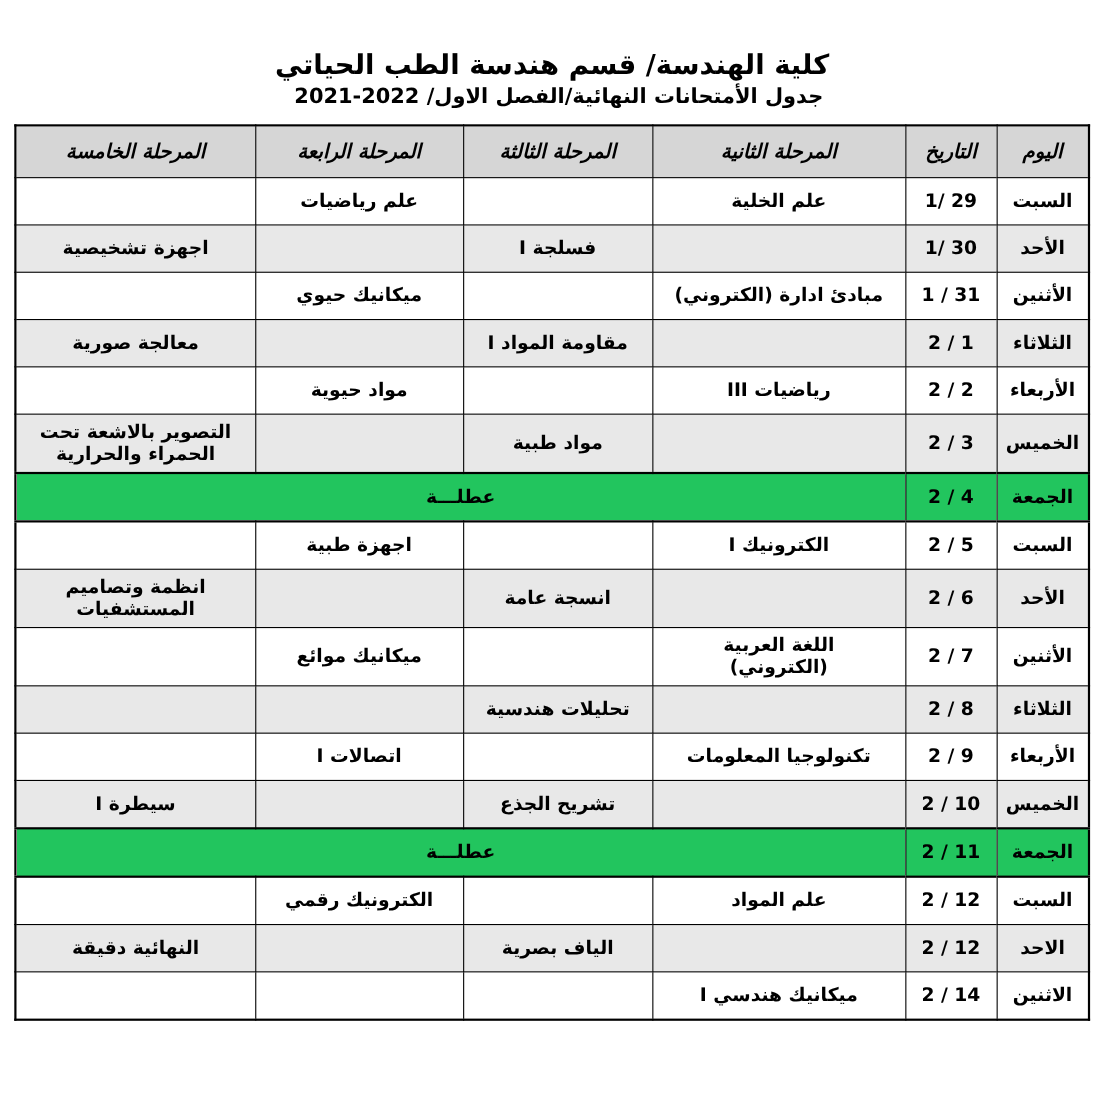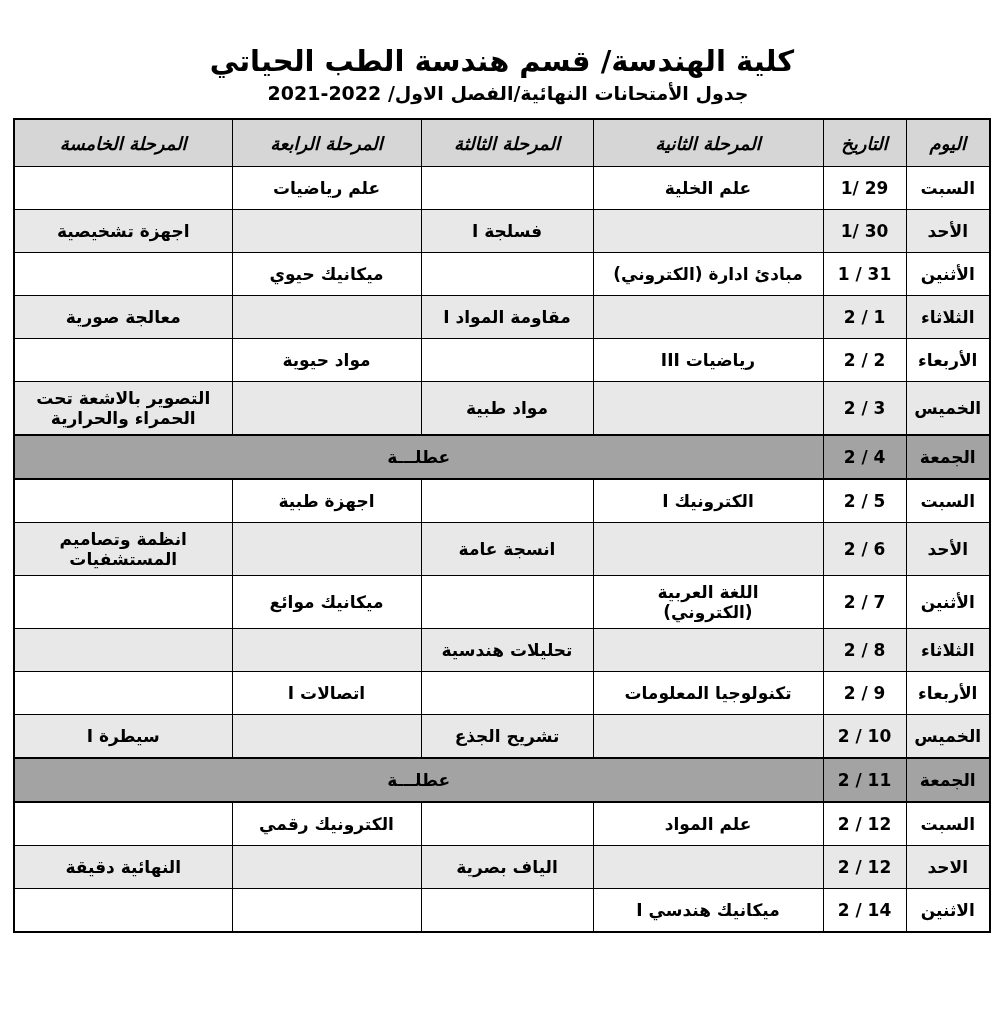--- a/index.html
+++ b/index.html
@@ -12,21 +12,21 @@
   .page {
     width: 1004px;
     height: 1016px;
     margin: 0 auto;
     box-sizing: border-box;
     padding-top: 44px;
     direction: rtl;
   }
   .page-title {
     text-align: center;
-    font-size: 29px;
+    font-size: 25px;
     font-weight: bold;
     margin: 0 0 4px 0;
     letter-spacing: 0;
   }
   .page-subtitle {
     text-align: center;
     font-size: 19px;
     font-weight: bold;
     margin: 0 0 14px 12px;
   }
@@ -53,21 +53,21 @@
     height: 34px;
     font-style: italic;
   }
   table.schedule td {
     font-size: 17px;
     height: 30px;
     background: #ffffff;
   }
   tr.gray td { background: #E8E8E8; }
   tr.yellow td {
-    background: #a3a3a3;
+    background: #22c55e;
     border-top: 2px solid #000;
     border-bottom: 2px solid #000;
   }
   td.date-cell {
     direction: ltr;
     font-size: 18px;
     margin-left: 48px;
   }
   td.day-cell { font-size: 17px; }
   td.holiday-cell { font-size: 18px; }

